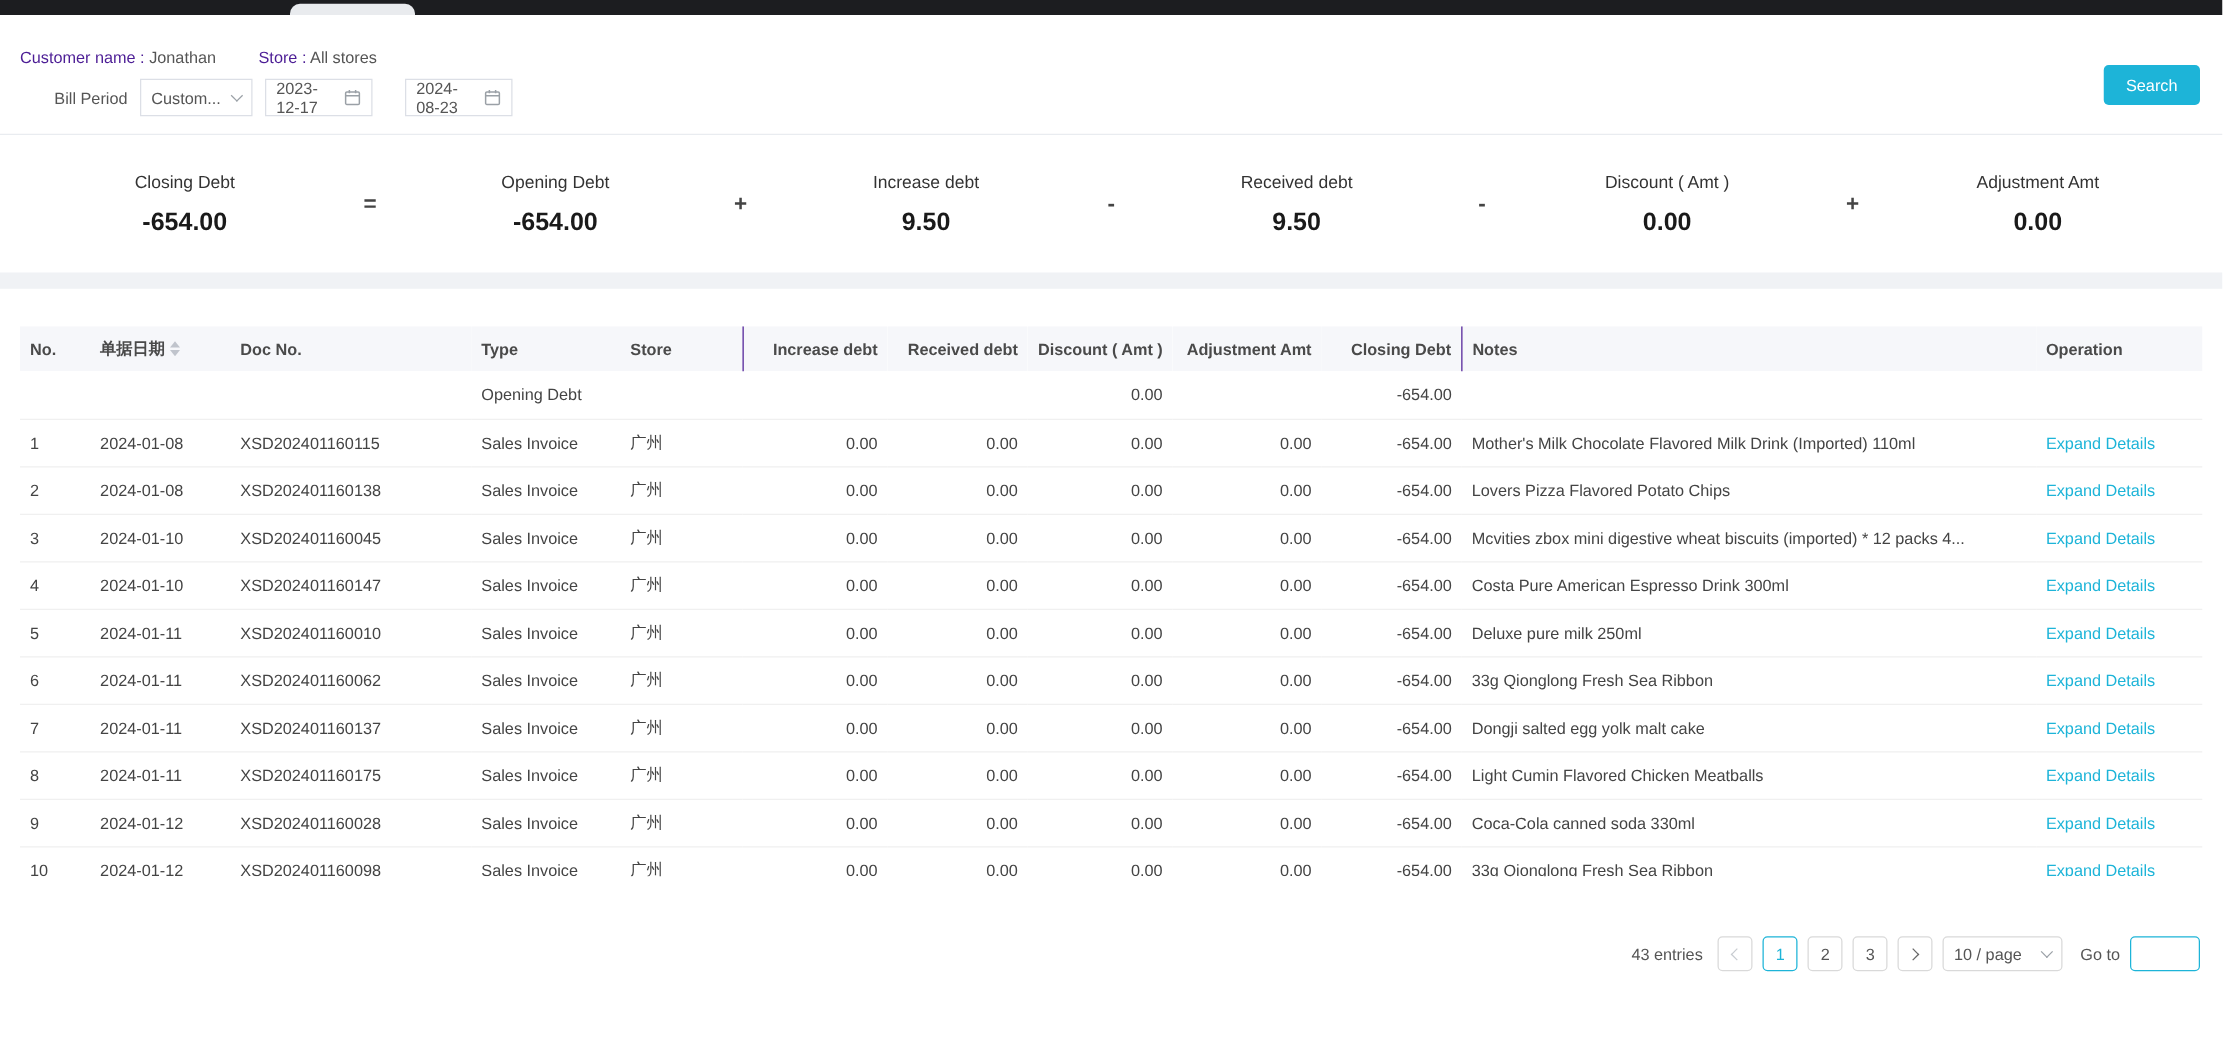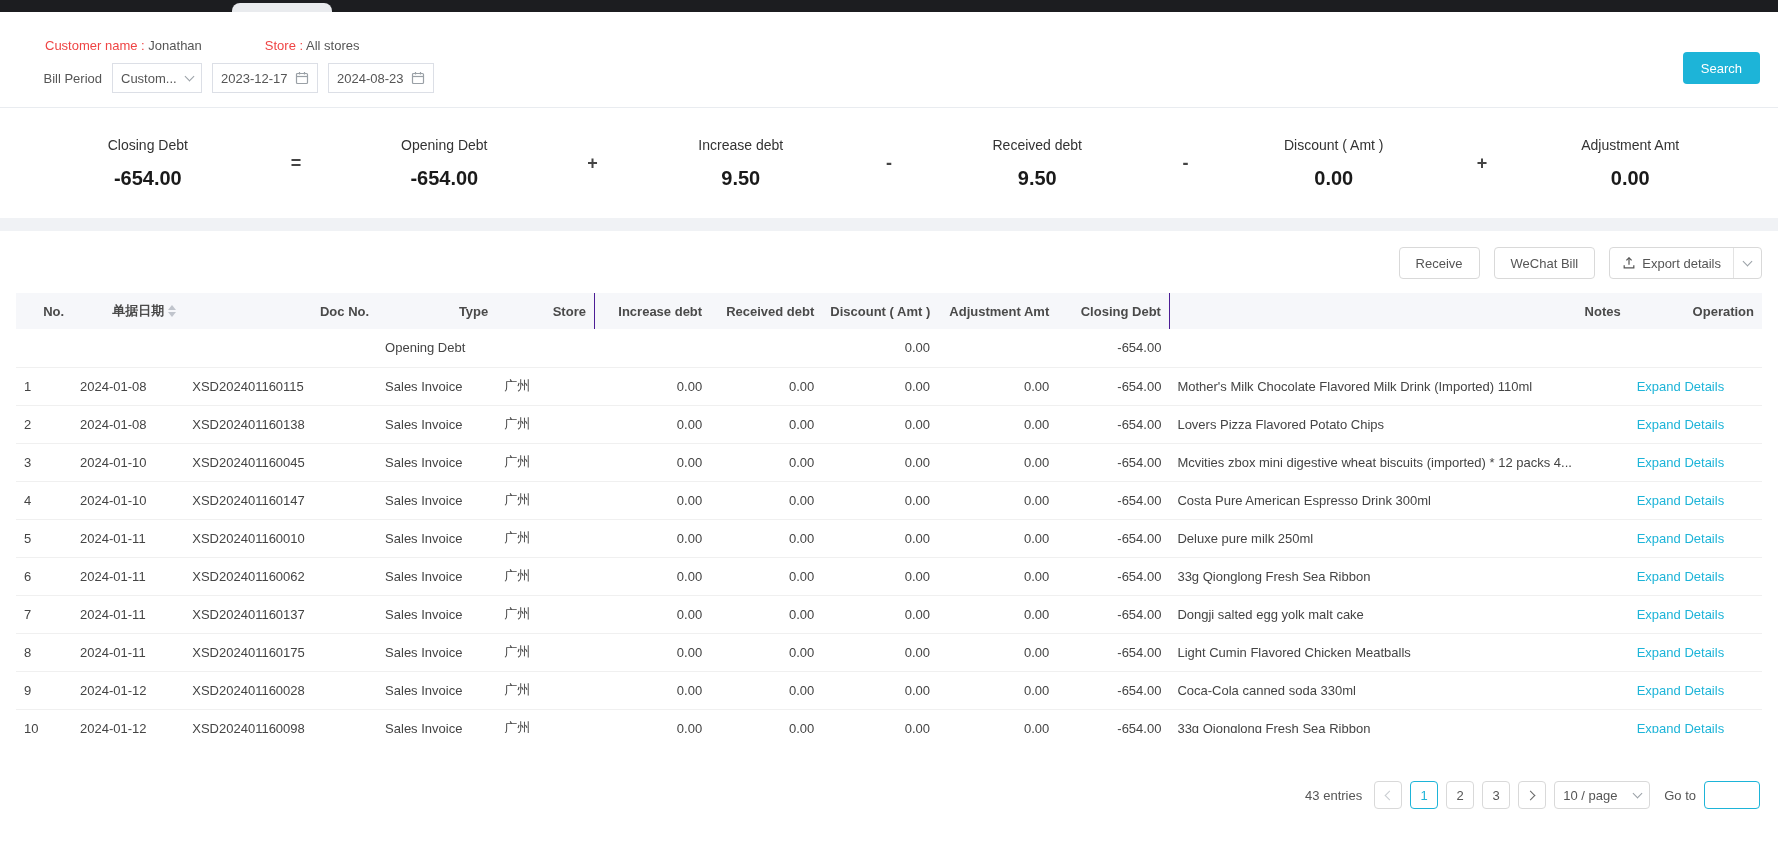--- a/index.html
+++ b/index.html
@@ -11,29 +11,29 @@
   .browser-tab { position:absolute; left:232px; top:3px; width:100px; height:9px;
     background:#e9ebee; border-radius:8px 8px 0 0; }
 
   .page { padding:0; }
 
   
   .page-header { position:relative; padding:13px 16px 14px 16px; border-bottom:1px solid #e9ecf0; }
   .page-title { font-size:16px; font-weight:700; color:#222; }
   .filter-row { display:flex; align-items:center; margin-top:13px; color:#555; }
   .filter-row .pair { margin-right:34px; }
-  .pair .lbl { color:#ef4444;margin-left:29px; }
+  .pair .lbl { color:#4c1d95; }
   .pair .val { color:#555; }
   .filter-row2 { margin-top:10px; display:flex; align-items:center; }
   .bill-period-label { width:86px; text-align:right; margin-right:10px; color:#555; }
   .select-box, .date-box { display:flex; align-items:center; justify-content:space-between;
     height:30px; border:1px solid #dcdfe6; border-radius:0; background:#fff; padding:0 8px; color:#555; }
   .select-box { width:90px; margin-right:10px; }
   .select-box .txt { white-space:nowrap; overflow:hidden; text-overflow:ellipsis; }
-  .date-box { width:106px; margin-right:10px; }
+  .date-box { width:86px; margin-right:26px; }
   .chev { width:7px; height:7px; border-right:1.5px solid #9aa0a6; border-bottom:1.5px solid #9aa0a6;
     transform:rotate(45deg); margin-top:-3px; flex:none; }
   .cal-icon { flex:none; margin-left:6px; }
   .search-btn { position:absolute; right:18px; top:40px; height:32px; padding:0 18px;
     background:var(--accent); color:#fff; border:none; border-radius:4px; font-size:13px; cursor:pointer; }
 
   
   .summary { display:flex; align-items:center; height:110px; padding:0 40px; }
   .sum-item { flex:1.6; text-align:center; }
   .sum-label { font-size:14px; color:#333; }
@@ -49,21 +49,21 @@
     color:#555; font-size:13px; display:inline-flex; align-items:center; cursor:pointer; }
   .export-group { display:inline-flex; align-items:stretch; border:1px solid #d9d9d9; border-radius:4px;
     height:32px; background:#fff; overflow:hidden; }
   .export-main { display:flex; align-items:center; gap:6px; padding:0 12px; color:#555; cursor:pointer; }
   .export-caret { display:flex; align-items:center; justify-content:center; width:28px;
     border-left:1px solid #e3e3e3; cursor:pointer; }
 
   
   .table-clip { height:440px; overflow:hidden; margin-top:14px; }
   table { width:100%; border-collapse:collapse; table-layout:fixed; }
-  thead th { background:#f6f7fa; height:36px; font-weight:700; color:#4a4a4a; text-align:right;
+  thead th { background:#f6f7fa; height:36px; font-weight:700; color:#4a4a4a; text-align:left;
     padding:0 8px; font-size:13px; white-space:nowrap; overflow:hidden; }
   thead th.num { text-align:right; }
   thead th .th-inner { display:inline-flex; align-items:center; gap:4px; }
   tbody td { height:38px; border-bottom:1px solid #f0f0f0; padding:0 8px; color:#444;
     white-space:nowrap; overflow:hidden; text-overflow:ellipsis; }
   tbody td.num { text-align:right; }
   td.op-col a, .expand-link { color:var(--accent); text-decoration:none; cursor:pointer;text-align:center; }
   th.hdr-div { border-right:1px solid #4c1d95;margin-left:13px; }
   .sort-carets { display:inline-flex; flex-direction:column; gap:2px; vertical-align:middle; }
   .caret-up { width:0; height:0; border-left:4px solid transparent; border-right:4px solid transparent;
@@ -173,39 +173,20 @@
       <div class="op">+</div>
       <div class="sum-item">
         <div class="sum-label">Adjustment Amt</div>
         <div class="sum-value">0.00</div>
       </div>
     </div>
 
   <div class="band"></div>
 
   <div class="table-section">
-    <div class="toolbar">
-      <button class="btn">Receive</button>
-      <button class="btn">WeChat Bill</button>
-      <div class="export-group">
-        <div class="export-main">
-          <span>
-            <svg width="14" height="14" viewBox="0 0 16 16">
-                <path d="M8 2 v8" stroke="#555" stroke-width="1.4" fill="none"></path>
-                <path d="M5 5 L8 2 L11 5" stroke="#555" stroke-width="1.4" fill="none"></path>
-                <path d="M2.5 10.5 v3 h11 v-3" stroke="#555" stroke-width="1.4" fill="none"></path>
-              </svg>
-          </span>
-          <span>Export details</span>
-        </div>
-        <div class="export-caret">
-          <span class="chev"></span>
-        </div>
-      </div>
-    </div>
 
     <div class="table-clip">
       <table>
         <colgroup>
             <col style="width: 3.2%;">
             <col style="width: 6.4%;">
             <col style="width: 11%;">
             <col style="width: 6.8%;">
             <col style="width: 5.6%;">
             <col style="width: 6.6%;">

